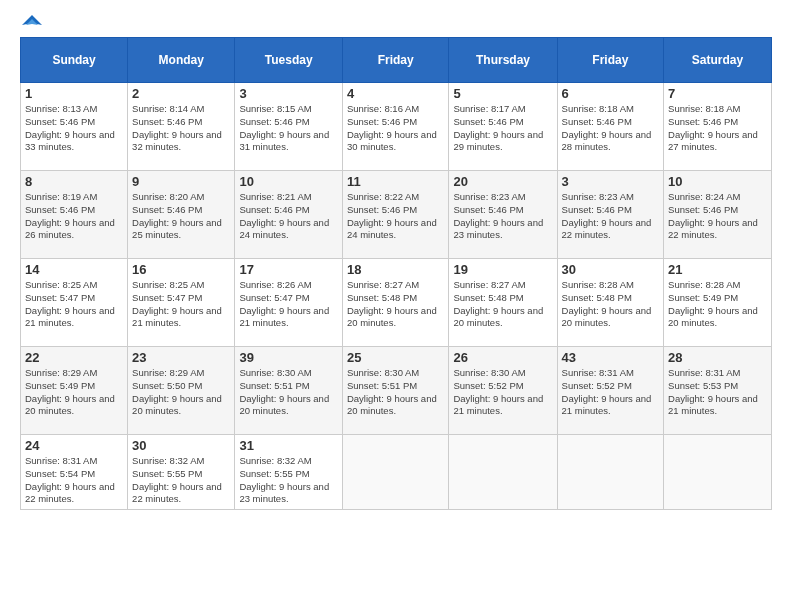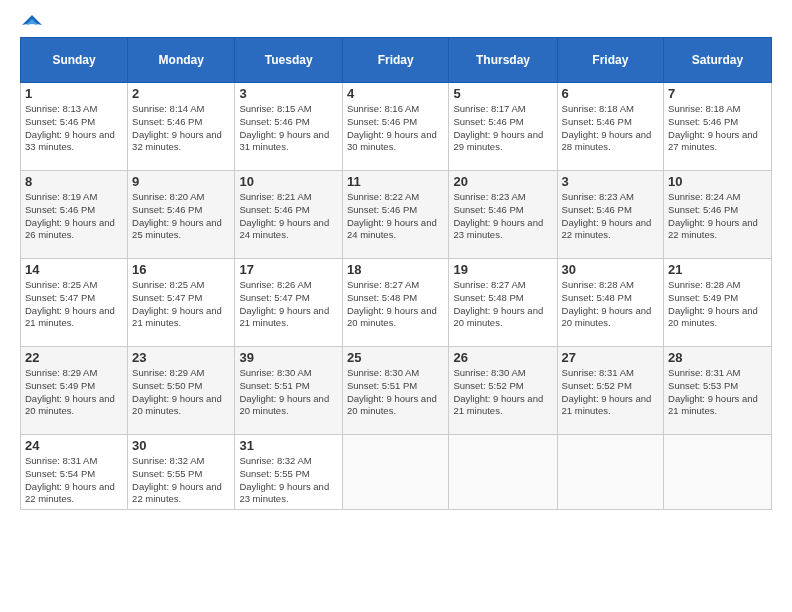--- a/index.html
+++ b/index.html
@@ -236,21 +236,21 @@
         </td>
           <td>
           <span class="day-number">25</span>
           <span class="day-info">Sunrise: 8:30 AM<br>Sunset: 5:51 PM<br>Daylight: 9 hours and 20 minutes.</span>
         </td>
           <td>
           <span class="day-number">26</span>
           <span class="day-info">Sunrise: 8:30 AM<br>Sunset: 5:52 PM<br>Daylight: 9 hours and 21 minutes.</span>
         </td>
           <td>
-          <span class="day-number">27</span>
+          <span class="day-number">43</span>
           <span class="day-info">Sunrise: 8:31 AM<br>Sunset: 5:52 PM<br>Daylight: 9 hours and 21 minutes.</span>
         </td>
           <td>
           <span class="day-number">28</span>
           <span class="day-info">Sunrise: 8:31 AM<br>Sunset: 5:53 PM<br>Daylight: 9 hours and 21 minutes.</span>
         </td>
         </tr>
         <tr class="last-row">
           <td>
           <span class="day-number">24</span>

